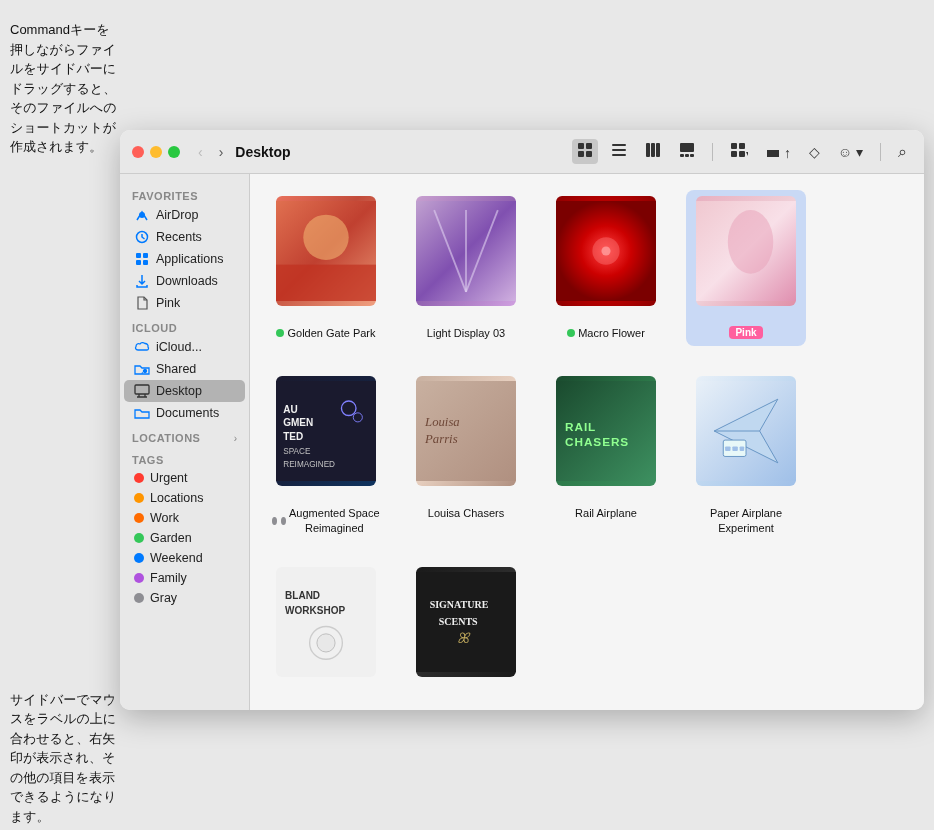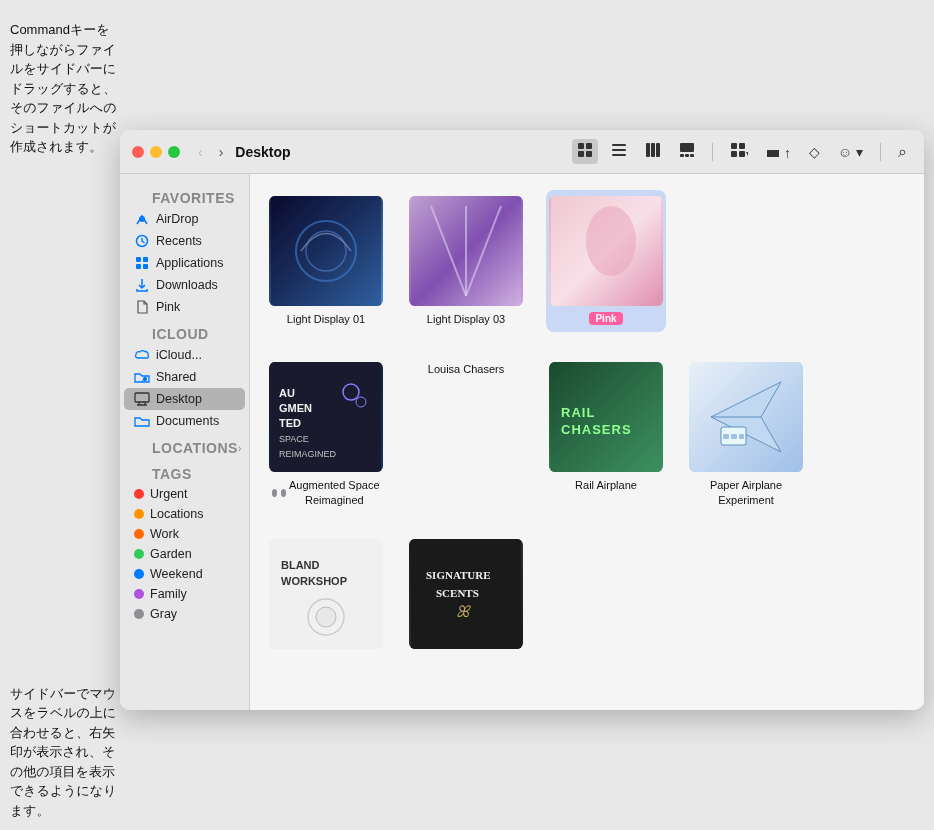--- a/index.html
+++ b/index.html
@@ -18,21 +18,21 @@
       top: 20px;
       left: 10px;
       width: 110px;
       font-size: 13px;
       line-height: 1.5;
       color: #111;
       z-index: 10;
     }
     .bottom-annotation {
       position: absolute;
-      bottom: 10px;
+      bottom: 4px;
       left: 10px;
       width: 115px;
       font-size: 13px;
       line-height: 1.5;
       color: #111;
       z-index: 10;
     }
 
     
     .finder-window {
@@ -142,26 +142,25 @@
       width: 130px;
       min-width: 130px;
       background: #e8e8e8;
       border-right: 1px solid #ccc;
       padding: 8px 0;
       overflow-y: auto;
       font-size: 12px;
     }
     .sidebar-section-header {
       padding: 8px 12px 2px 12px;
-      font-size: 14px;
+      font-size: 11px;
       font-weight: 700;
       color: #888;
       text-transform: uppercase;
       letter-spacing: 0.5px;
-      margin-left: 20px;
     }
     .sidebar-item {
       display: flex;
       align-items: center;
       padding: 3px 10px;
       gap: 6px;
       cursor: pointer;
       border-radius: 5px;
       margin: 0 4px;
       color: #222;
@@ -219,26 +218,26 @@
       width: 120px;
       cursor: pointer;
       border-radius: 8px;
       padding: 6px;
     }
     .file-item.selected {
       background: #c9d9f5;
       border-radius: 8px;
     }
     .file-thumbnail {
-      width: 114px;
+      width: 100px;
       height: 110px;
       border-radius: 6px;
       overflow: hidden;
       position: relative;
-      margin-bottom: 6px;
+      margin-bottom: 20px;
     }
     .file-thumbnail svg,
     .file-thumbnail canvas {
       width: 100%;
       height: 100%;
     }
     .file-name {
       font-size: 11px;
       text-align: center;
       color: #111;
@@ -511,42 +510,42 @@
       <div class="sidebar-item">
         <div class="tag-dot" style="background:#8e8e93"></div>
         <span class="sidebar-label">Gray</span>
       </div>
     </div>
 
     <div class="file-grid">
 
       <div class="file-row">
 
-
-
-        <div class="file-item">
-          <div class="file-thumbnail thumb-light-display-01">
+        <div class="file-item">
+          <div class="file-thumbnail thumb-golden-gate">
             <svg width="110" height="110" viewBox="0 0 110 110">
               <defs>
-                <linearGradient id="ld1" x1="0%" y1="0%" x2="100%" y2="100%">
-                  <stop offset="0%" style="stop-color:#0a0a2e"></stop>
-                  <stop offset="50%" style="stop-color:#1a3060"></stop>
-                  <stop offset="100%" style="stop-color:#3060a0"></stop>
+                <linearGradient id="gg1" x1="0%" y1="0%" x2="100%" y2="100%">
+                  <stop offset="0%" style="stop-color:#e07050"></stop>
+                  <stop offset="50%" style="stop-color:#c04030"></stop>
+                  <stop offset="100%" style="stop-color:#e89070"></stop>
                 </linearGradient>
               </defs>
-              <rect width="110" height="110" fill="url(#ld1)"></rect>
-              <circle cx="55" cy="55" r="30" fill="none" stroke="#4080d0" stroke-width="2" opacity="0.6"></circle>
-              <circle cx="55" cy="55" r="20" fill="none" stroke="#6090e0" stroke-width="1.5" opacity="0.5"></circle>
-              <path d="M30 55 Q55 20 80 55" stroke="#8090c0" stroke-width="1.5" fill="none" opacity="0.7"></path>
+              <rect width="110" height="110" fill="url(#gg1)"></rect>
+              <circle cx="55" cy="40" r="25" fill="#f0b070" opacity="0.6"></circle>
+              <rect x="0" y="70" width="110" height="40" fill="#c03020" opacity="0.7"></rect>
             </svg>
           </div>
           <div class="file-name-row">
-            <span class="file-name">Light Display 01</span>
-          </div>
-        </div>
+            <span class="file-tag-dot" style="background:#34c759"></span>
+            <span class="file-name">Golden Gate Park</span>
+          </div>
+        </div>
+
+
 
         <div class="file-item">
           <div class="file-thumbnail thumb-light-display-03">
             <svg width="110" height="110" viewBox="0 0 110 110">
               <defs>
                 <linearGradient id="ld3" x1="0%" y1="0%" x2="100%" y2="100%">
                   <stop offset="0%" style="stop-color:#c0a0d0"></stop>
                   <stop offset="50%" style="stop-color:#8050b0"></stop>
                   <stop offset="100%" style="stop-color:#d0b0e0"></stop>
                 </linearGradient>
@@ -555,20 +554,40 @@
               <line x1="20" y1="10" x2="55" y2="100" stroke="#e0d0f0" stroke-width="2" opacity="0.6"></line>
               <line x1="55" y1="10" x2="55" y2="100" stroke="#e0d0f0" stroke-width="2" opacity="0.6"></line>
               <line x1="90" y1="10" x2="55" y2="100" stroke="#e0d0f0" stroke-width="2" opacity="0.6"></line>
             </svg>
           </div>
           <div class="file-name-row">
             <span class="file-name">Light Display 03</span>
           </div>
         </div>
 
+        <div class="file-item">
+          <div class="file-thumbnail thumb-macro-flower">
+            <svg width="110" height="110" viewBox="0 0 110 110">
+              <defs>
+                <radialGradient id="mf1" cx="50%" cy="50%">
+                  <stop offset="0%" style="stop-color:#ff4040"></stop>
+                  <stop offset="50%" style="stop-color:#cc0000"></stop>
+                  <stop offset="100%" style="stop-color:#7b0000"></stop>
+                </radialGradient>
+              </defs>
+              <rect width="110" height="110" fill="url(#mf1)"></rect>
+              <circle cx="55" cy="55" r="15" fill="#ff8080" opacity="0.4"></circle>
+              <circle cx="55" cy="55" r="5" fill="#ffaaaa" opacity="0.7"></circle>
+            </svg>
+          </div>
+          <div class="file-name-row">
+            <span class="file-tag-dot" style="background:#34c759"></span>
+            <span class="file-name">Macro Flower</span>
+          </div>
+        </div>
 
         <div class="file-item selected">
           <div class="file-thumbnail thumb-pink">
             <svg width="110" height="110" viewBox="0 0 110 110">
               <defs>
                 <linearGradient id="pk1" x1="0%" y1="0%" x2="100%" y2="100%">
                   <stop offset="0%" style="stop-color:#f0c8d0"></stop>
                   <stop offset="50%" style="stop-color:#f8e0e8"></stop>
                   <stop offset="100%" style="stop-color:#e090b0"></stop>
                 </linearGradient>
@@ -599,20 +618,33 @@
             </svg>
           </div>
           <div class="file-name-row">
             <span class="file-tag-dot" style="background:#8e8e93"></span>
             <span class="file-tag-dot" style="background:#8e8e93; margin-left:1px"></span>
             <span class="file-name">Augmented Space Reimagined</span>
           </div>
         </div>
 
         <div class="file-item">
+          <div class="file-thumbnail thumb-louisa">
+            <svg width="110" height="110" viewBox="0 0 110 110">
+              <defs>
+                <linearGradient id="lp1" x1="0%" y1="0%" x2="100%" y2="100%">
+                  <stop offset="0%" style="stop-color:#c8b0a0"></stop>
+                  <stop offset="100%" style="stop-color:#b09080"></stop>
+                </linearGradient>
+              </defs>
+              <rect width="110" height="110" fill="url(#lp1)"></rect>
+              <text x="10" y="50" font-size="14" font-style="italic" fill="#5a3020" font-family="serif" opacity="0.8">Louisa</text>
+              <text x="10" y="68" font-size="14" font-style="italic" fill="#5a3020" font-family="serif" opacity="0.8">Parris</text>
+            </svg>
+          </div>
           <div class="file-name-row">
             <span class="file-name">Louisa Chasers</span>
           </div>
         </div>
 
         <div class="file-item">
           <div class="file-thumbnail thumb-rail-chasers">
             <svg width="110" height="110" viewBox="0 0 110 110">
               <defs>
                 <linearGradient id="rc1" x1="0%" y1="0%" x2="100%" y2="100%">

